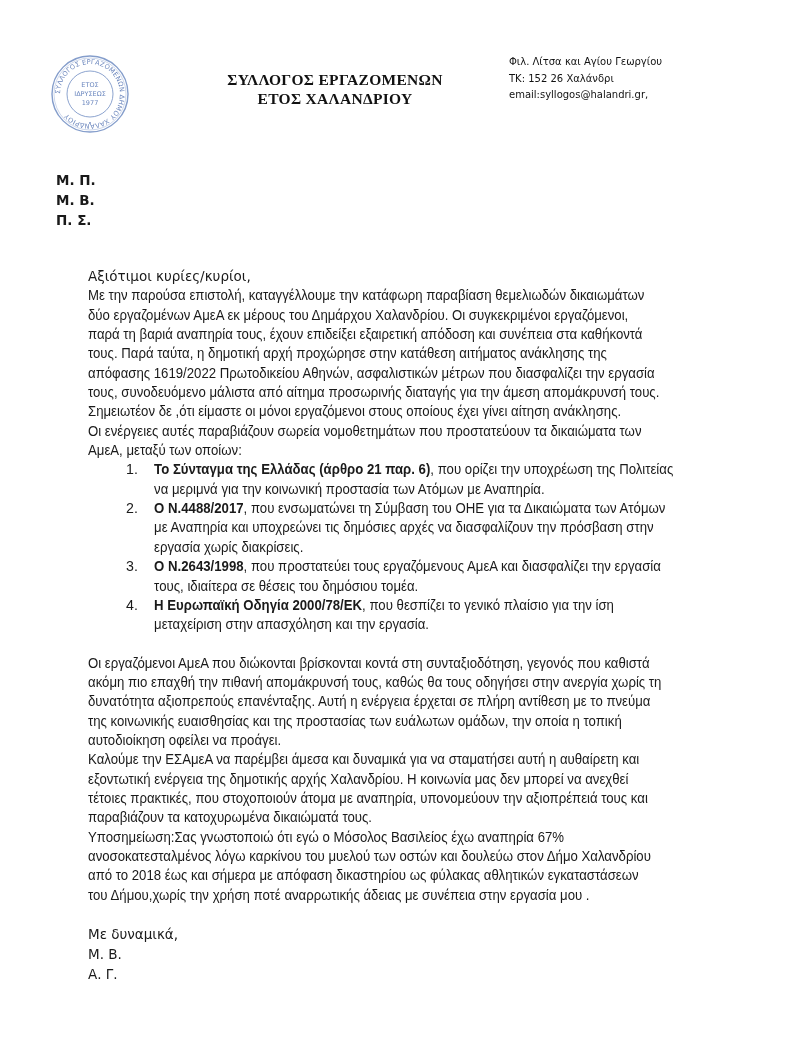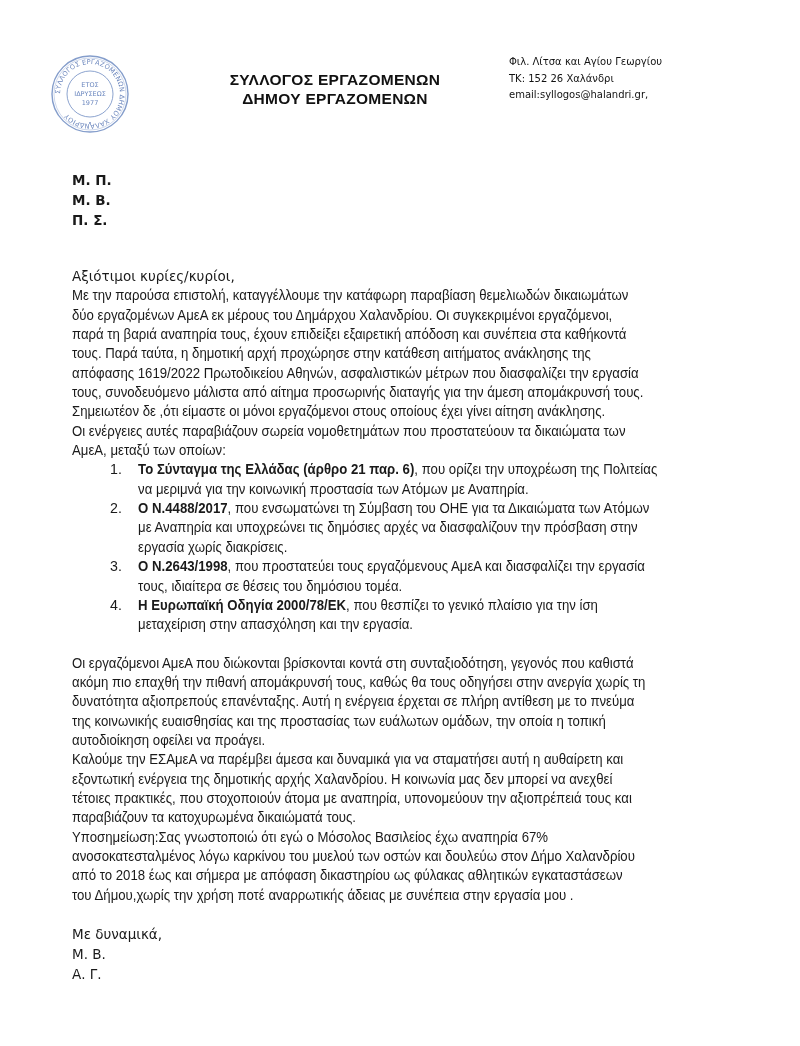--- a/index.html
+++ b/index.html
@@ -1,27 +1,27 @@
 <!DOCTYPE html>
 <html><head>
   <meta charset="utf-8">
   <style>
     html, body { margin: 0; padding: 0; background: #ffffff; }
     body { width: 800px; height: 1046px; position: relative; overflow: hidden; color: #1a1a1a; font-family: "Liberation Sans", sans-serif; }
     .page { position: absolute; left: 0; top: 0; width: 800px; height: 1046px; background: #fff; }
 
     .stamp { position: absolute; left: 50px; top: 54px; width: 80px; height: 80px; }
-    .org-title { position: absolute; left: 200px; top: 70px; width: 270px; text-align: center; font-family: Liberation Sans, sans-serif; font-weight: bold; font-size: 15.5px; line-height: 19px; letter-spacing: 0.3px; color: #111; }
+    .org-title { position: absolute; left: 200px; top: 70px; width: 270px; text-align: center; font-family: Liberation Serif, serif; font-weight: bold; font-size: 15.5px; line-height: 19px; letter-spacing: 0.3px; color: #111; }
     .address { position: absolute; left: 509px; top: 54px; font-family: "DejaVu Sans", sans-serif; font-size: 10px; line-height: 16.5px; color: #111; }
     .address div { white-space: nowrap; }
 
-    .recipients { position: absolute; left: 72px; top: 170px; font-family: "DejaVu Sans", sans-serif; font-weight: bold; font-size: 13.5px; line-height: 20px; }
+    .recipients { position: absolute; left: 56px; top: 170px; font-family: "DejaVu Sans", sans-serif; font-weight: bold; font-size: 13.5px; line-height: 20px; }
     .recipients div { white-space: nowrap; }
 
-    .body-text { position: absolute; left: 72px; top: 267px; width: 700px; font-size: 14.2px; line-height: 19.35px; }
+    .body-text { position: absolute; left: 88px; top: 267px; width: 700px; font-size: 14.2px; line-height: 19.35px; }
     .line { white-space: nowrap; display: block; transform-origin: left center; }
     .c { transform: scaleX(0.93); }
     .greeting { font-family: "DejaVu Sans", sans-serif; font-size: 13.5px; }
 
     .list { margin: 0; padding: 0; list-style: none; }
     .list-item { position: relative; padding-left: 41px; }
     .list-num { position: absolute; left: 38px; top: 0; white-space: nowrap; }
     .list-item .line { padding-left: 27px; }
     b { font-weight: bold; }
 
@@ -46,21 +46,21 @@
       <textPath href="#ringPath">ΣΥΛΛΟΓΟΣ ΕΡΓΑΖΟΜΕΝΩΝ ΔΗΜΟΥ ΧΑΛΑΝΔΡΙΟΥ</textPath>
     </text>
     <text x="40" y="33" text-anchor="middle" font-family="DejaVu Sans, sans-serif" font-size="6.5" fill="#6a86be">ΕΤΟΣ</text>
     <text x="40" y="42" text-anchor="middle" font-family="DejaVu Sans, sans-serif" font-size="6.5" fill="#6a86be">ΙΔΡΥΣΕΩΣ</text>
     <text x="40" y="51" text-anchor="middle" font-family="DejaVu Sans, sans-serif" font-size="6.5" fill="#6a86be">1977</text>
     <circle cx="40" cy="69" r="0.9" fill="#6a86be"></circle>
   </svg>
 
   <div class="org-title">
     <div>ΣΥΛΛΟΓΟΣ ΕΡΓΑΖΟΜΕΝΩΝ</div>
-    <div>ΔΗΜΟΥ ΕΡΓΑΖΟΜΕΝΩΝ</div>
+    <div>ΕΤΟΣ ΧΑΛΑΝΔΡΙΟΥ</div>
   </div>
 
   <div class="address">
     <div>Φιλ. Λίτσα και Αγίου Γεωργίου</div>
     <div>ΤΚ: 152 26 Χαλάνδρι</div>
     <div>email:syllogos@halandri.gr,</div>
   </div>
 
   <div class="recipients">
     <div>Μ. Π.</div>

